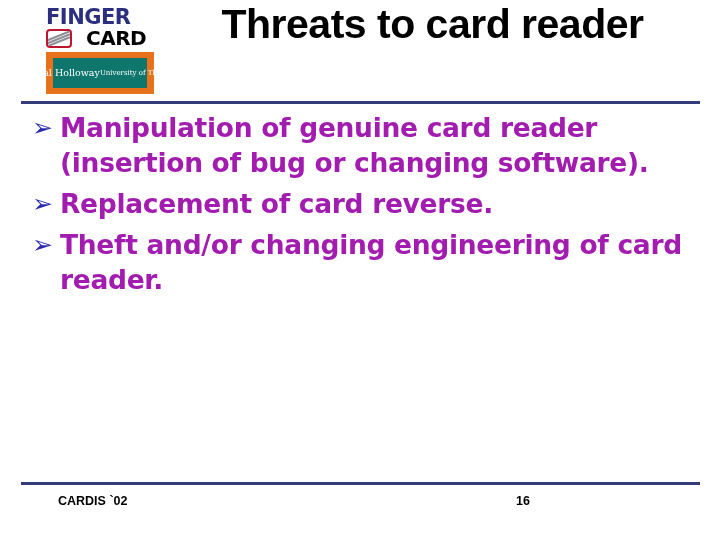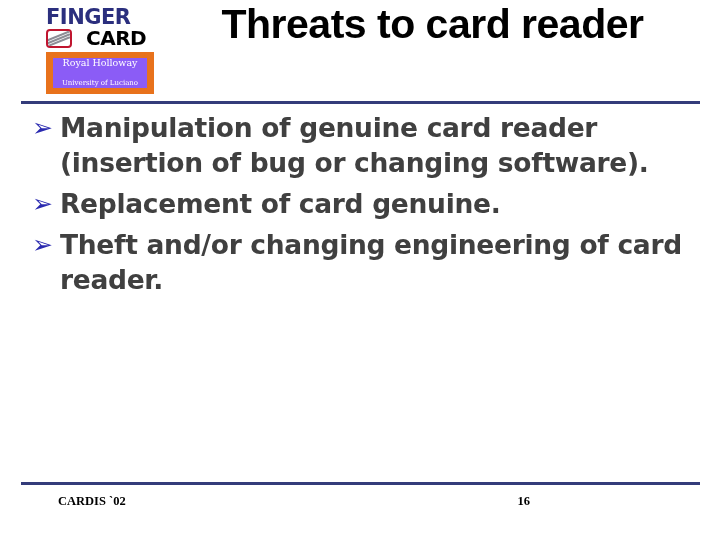--- a/index.html
+++ b/index.html
@@ -87,25 +87,25 @@
     height: 42px;
     position: relative;
     background: #e8721c;
   }
   .rh-inner {
     position: absolute;
     left: 7px;
     top: 6px;
     right: 7px;
     bottom: 6px;
-    background: #8b5cf6;
+    background: #0f766e;
     display: flex;
-    flex-direction: column;
+    flex-direction: row;
     align-items: center;
-    justify-content: space-between;
+    justify-content: center;
   }
   .rh-l1 {
     font-family: "DejaVu Serif", serif;
     color: #ffffff;
     font-size: 9.5px;
     line-height: 10px;
     white-space: nowrap;
   }
   .rh-l2 {
     font-family: "DejaVu Serif", serif;
@@ -184,32 +184,32 @@
     line-height: 35px;
     font-family: "DejaVu Sans", sans-serif;
     padding-left: 5px;
   }
   .bullet-text {
     flex: 1 1 auto;
     font-family: "DejaVu Sans", sans-serif;
     font-weight: bold;
     font-size: 26.5px;
     line-height: 35px;
-    color: #404040;
+    color: #a21caf;
     letter-spacing: -0.3px;
   }
 
   
   .footer {
     position: absolute;
     left: 0;
     top: 490px;
     width: 590px;
     height: 45px;
-    font-family: Liberation Serif, serif;
+    font-family: Liberation Sans, sans-serif;
     font-weight: bold;
     font-size: 12.5px;
     color: #000000;
   }
   .footer-left {
     position: absolute;
     left: 58px;
     top: 4px;
   }
   .footer-center {
@@ -263,40 +263,40 @@
           <span style="left:24px"></span>
         <span style="left:37px"></span>
           <span style="left:50px"></span>
           <span style="left:63px"></span>
         <span style="left:76px"></span>
           <span style="left:89px"></span>
           <span style="left:100px"></span>
       </div>
       <div class="rh-inner">
         <div class="rh-l1">Royal Holloway</div>
-        <div class="rh-l2">University of Luciano</div>
+        <div class="rh-l2">University of Threats</div>
       </div>
     </div>
 
   </div>
 
   <div class="title">Threats to card reader</div>
 
   <div class="rule rule-top"></div>
 
   <div class="body">
 
     <div class="bullet">
       <div class="bullet-marker">➢</div>
       <div class="bullet-text">Manipulation of genuine card reader (insertion of bug or changing software).</div>
     </div>
 
     <div class="bullet">
       <div class="bullet-marker">➢</div>
-      <div class="bullet-text">Replacement of card genuine.</div>
+      <div class="bullet-text">Replacement of card reverse.</div>
     </div>
 
     <div class="bullet">
       <div class="bullet-marker">➢</div>
       <div class="bullet-text">Theft and/or changing engineering of card reader.</div>
     </div>
 
   </div>
 
   <div class="rule rule-bottom"></div>

